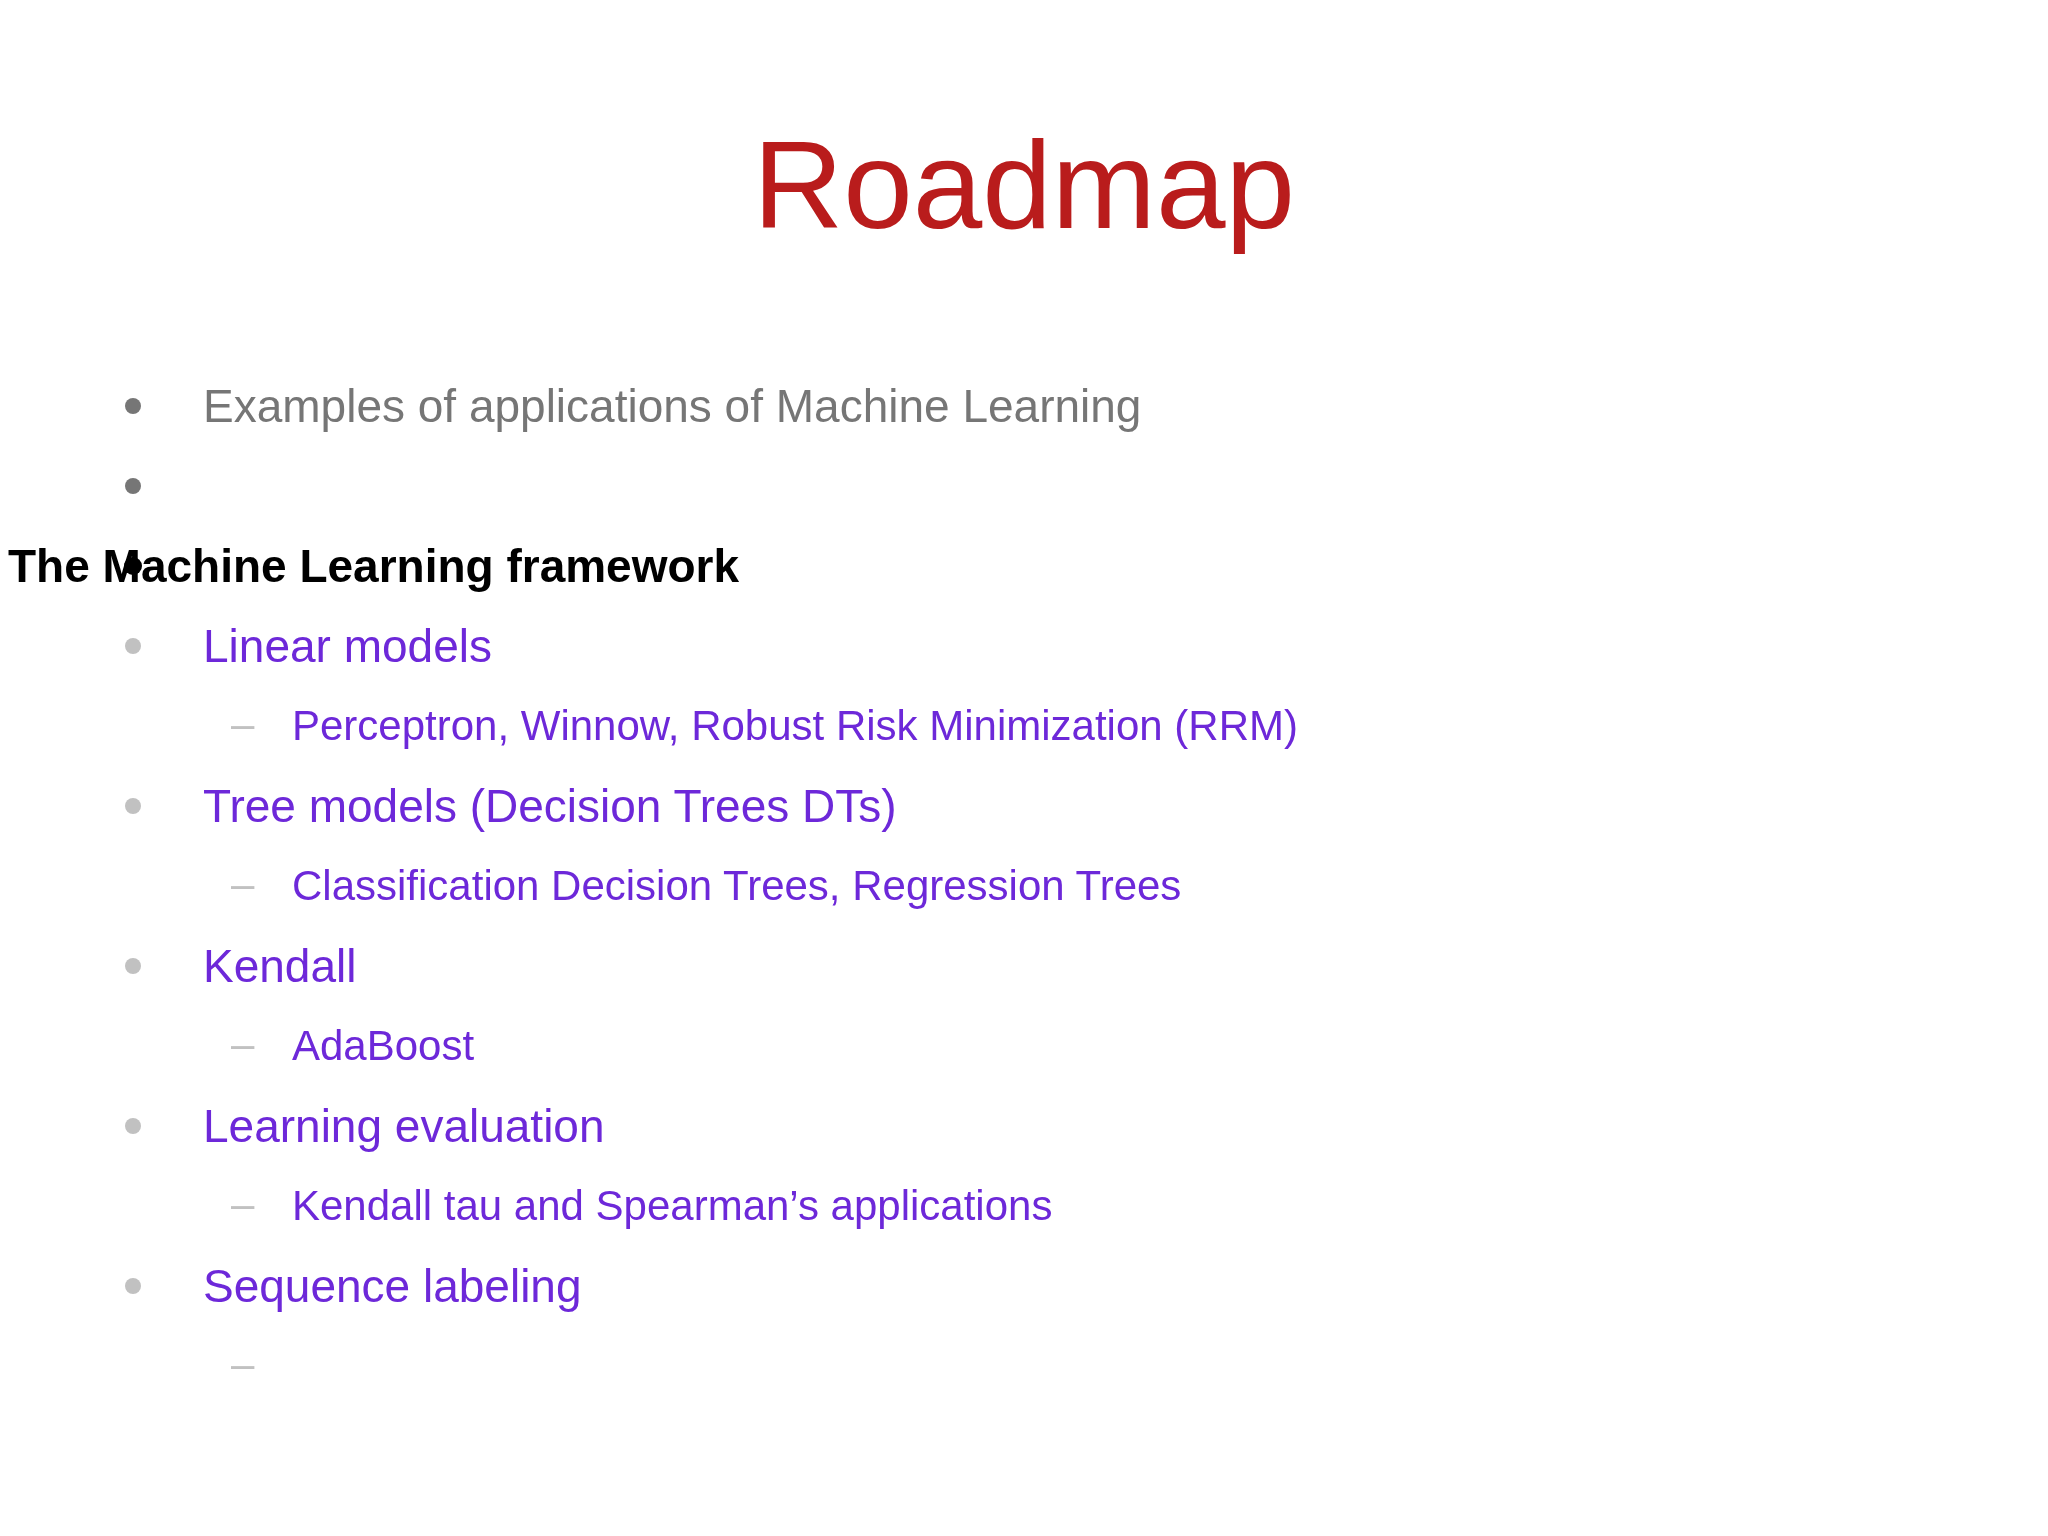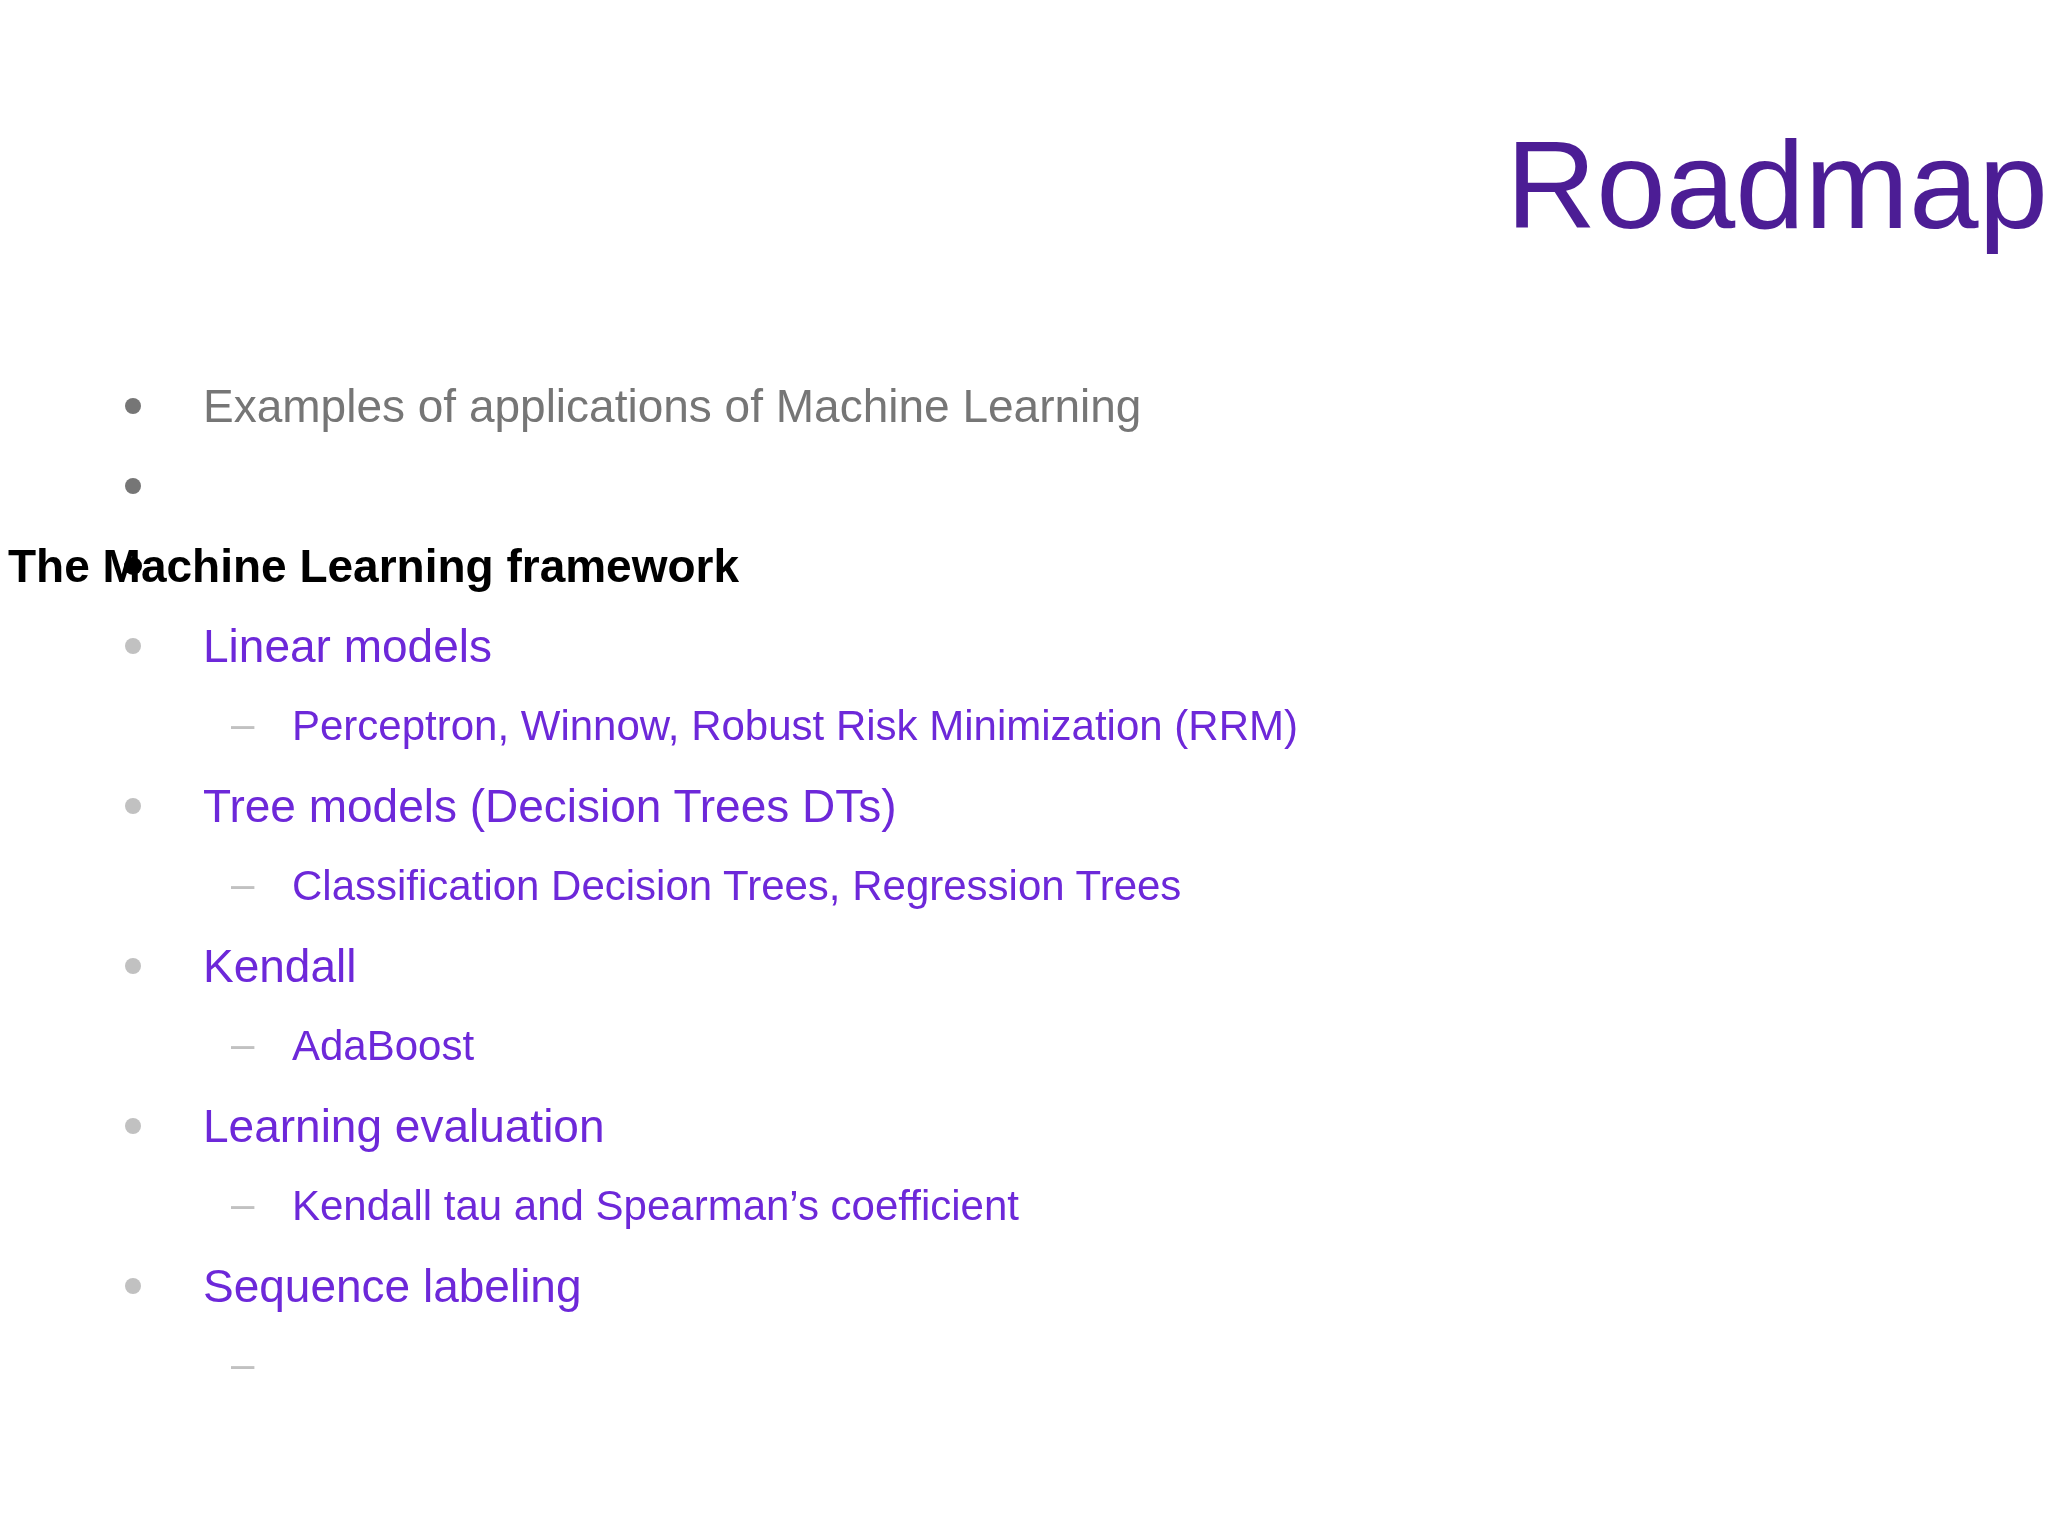--- a/index.html
+++ b/index.html
@@ -9,25 +9,25 @@
     height: 1536px;
     background: #ffffff;
     overflow: hidden;
     font-family: "Liberation Sans", sans-serif;
   }
   .title {
     position: absolute;
     top: 122px;
     left: 0;
     width: 100%;
-    text-align: right;
+    text-align: center;
     font-size: 125px;
     line-height: 1;
     font-weight: 400;
-    color: #4c1d95;
+    color: #b91c1c;
     letter-spacing: 0px;
   }
   .list {
     position: absolute;
     top: 366px;
     left: 0;
     width: 100%;
   }
   .line {
     position: relative;
@@ -124,21 +124,21 @@
       <span class="text">AdaBoost</span>
     </div>
 
     <div class="line lvl1 dim2">
       <span class="dot"></span>
       <span class="text">Learning evaluation</span>
     </div>
 
     <div class="line lvl2 dim2">
       <span class="dash">–</span>
-      <span class="text">Kendall tau and Spearman’s coefficient</span>
+      <span class="text">Kendall tau and Spearman’s applications</span>
     </div>
 
     <div class="line lvl1 dim2">
       <span class="dot"></span>
       <span class="text">Sequence labeling</span>
     </div>
 
     <div class="line lvl2 dim2">
       <span class="dash">–</span>
     </div>

